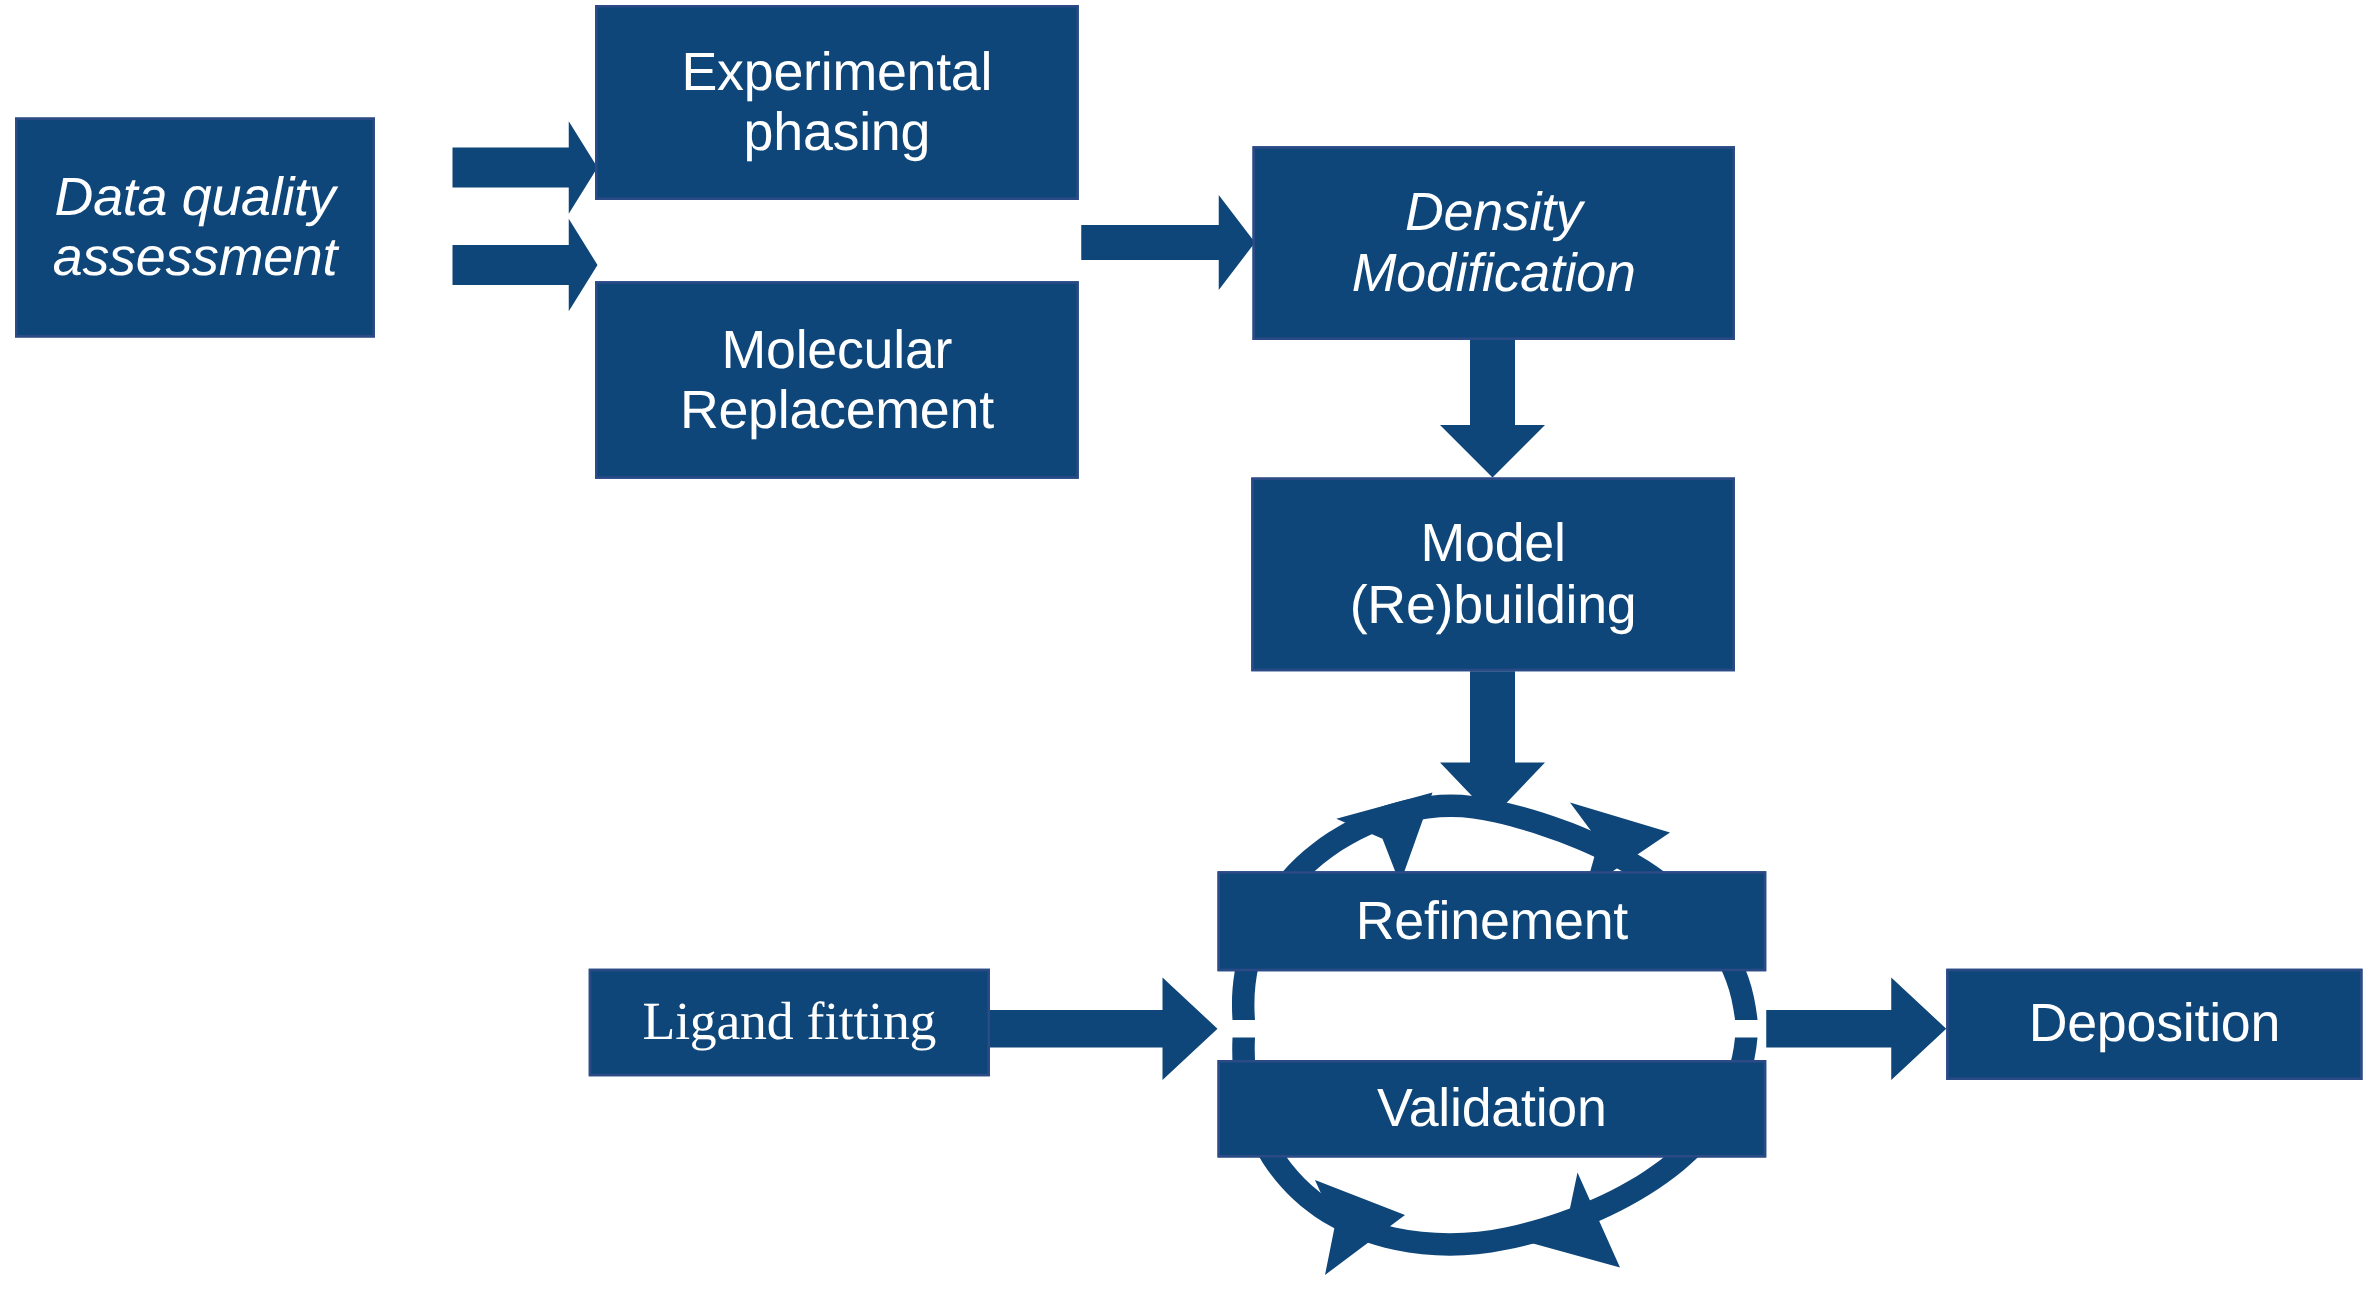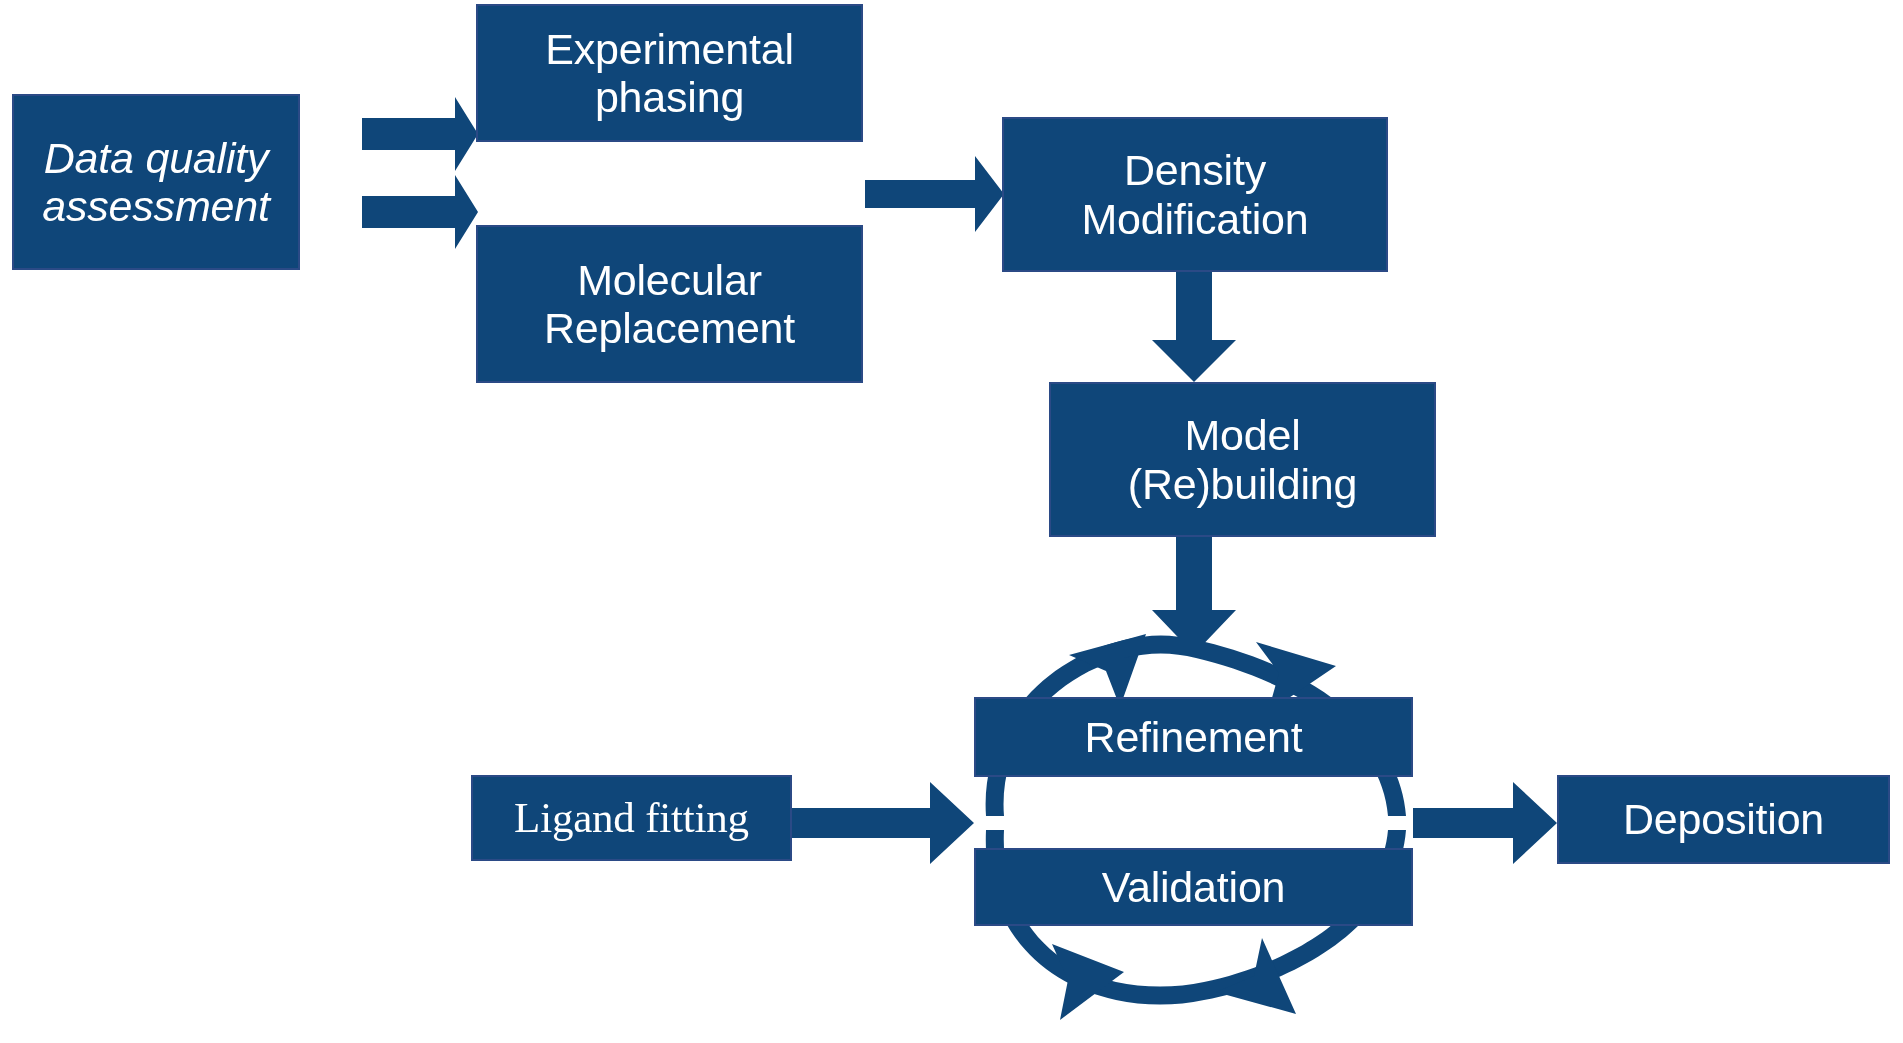--- a/index.html
+++ b/index.html
@@ -108,30 +108,30 @@
 
       <path d="M 792,808 L 930,808 L 930,782 L 974,823 L 930,864 L 930,838 L 792,838 Z"></path>
 
       <path d="M 1413,808 L 1513,808 L 1513,782 L 1557,823 L 1513,864 L 1513,838 L 1413,838 Z"></path>
     </g>
   </svg>
 
   <div class="node two-line" style="left:12px;  top:94px;  width:288px; height:176px;font-style:italic;">Data quality
 assessment</div>
 
-  <div class="node two-line" style="left:476px; top:4px;   width:387px; height:138px;">Experimental
+  <div class="node two-line" style="left:476px; top:4px;   width:387px; height:156px;">Experimental
 phasing</div>
 
   <div class="node two-line" style="left:476px; top:225px; width:387px; height:158px;">Molecular
 Replacement</div>
 
-  <div class="node two-line" style="left:1002px;top:117px; width:386px; height:155px;">Density
+  <div class="node two-line" style="left:1002px;top:117px; width:386px; height:155px;font-style:italic;">Density
 Modification</div>
 
-  <div class="node two-line" style="left:1049px;top:382px; width:387px; height:155px;">Model
+  <div class="node two-line" style="left:1001px;top:382px; width:387px; height:155px;">Model
 (Re)building</div>
 
   <div class="node" style="left:974px; top:697px; width:439px; height:80px;">Refinement</div>
 
   <div class="node" style="left:974px; top:848px; width:439px; height:78px;">Validation</div>
 
   <div class="node" style="left:471px; top:775px; width:321px; height:86px;font-family:Liberation Serif, serif;">Ligand fitting</div>
 
   <div class="node" style="left:1557px;top:775px; width:333px; height:89px;">Deposition</div>
 

